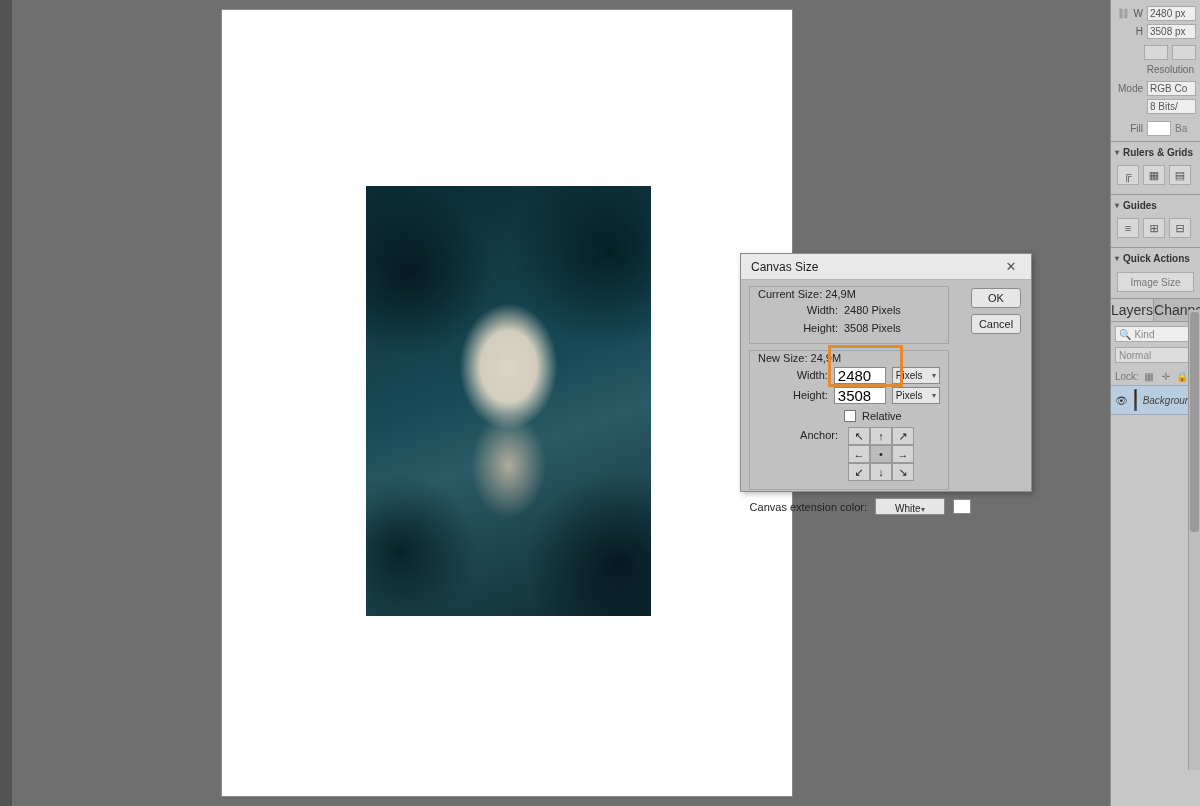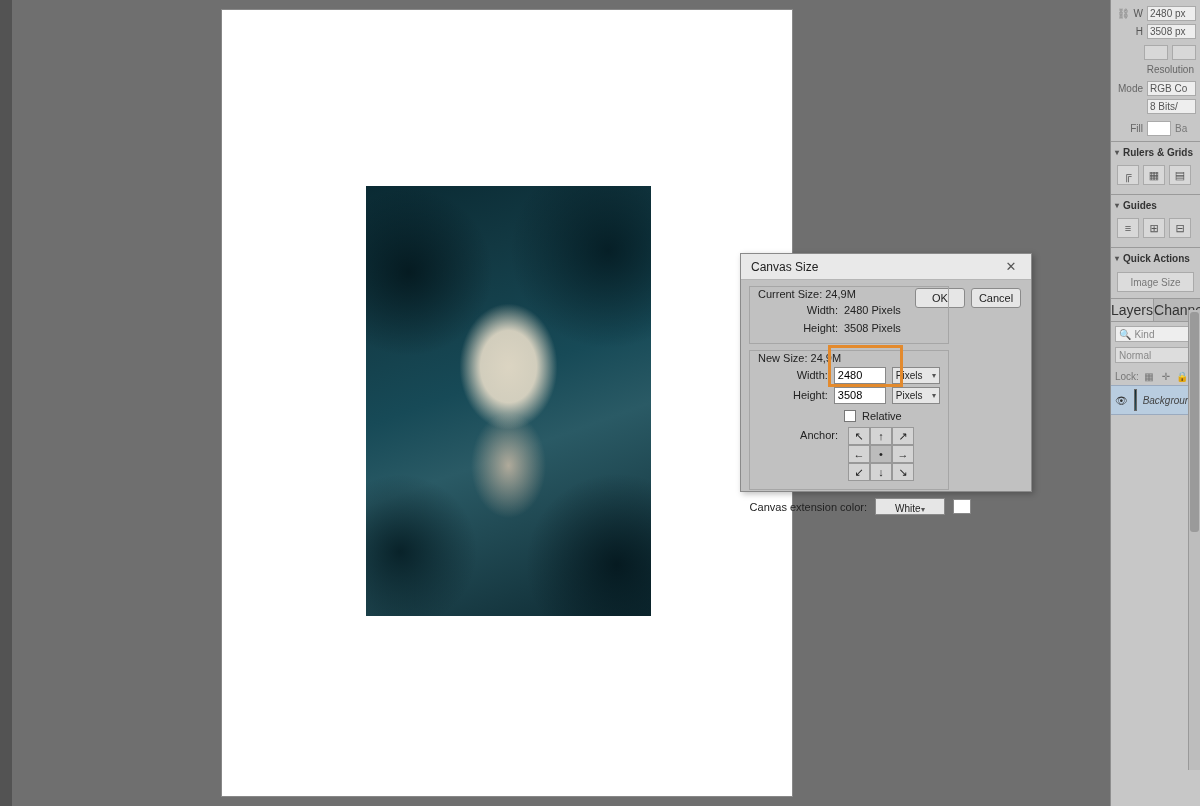--- a/index.html
+++ b/index.html
@@ -17,24 +17,24 @@
      radial-gradient(circle 130px at 88% 88%,rgba(0,16,22,.75),transparent 70%)}
   
   .dlg{position:absolute;left:728px;top:253px;width:292px;height:239px;background:#c1c1c1;border:1px solid #8a8a8a;box-shadow:2px 2px 6px rgba(0,0,0,.25)}
   .dlg-titlebar{height:26px;background:#e9e9e9;border-bottom:1px solid #b5b5b5;display:flex;align-items:center;padding:0 6px 0 10px;font-size:12px}
   .dlg-titlebar .x{margin-left:auto;width:28px;height:20px;display:flex;align-items:center;justify-content:center;font-size:13px;color:#555}
   .grp{margin:6px 6px 0 8px;border:1px solid #a6a6a6;padding:2px 8px 6px 8px;position:relative}
   .grp-title{position:relative;top:-1px;font-size:11px}
   .row{display:flex;align-items:center;height:18px;gap:6px}
   .lbl{width:80px;text-align:right}
   .val{width:60px;text-align:left}
-  .btncol{position:absolute;right:10px;top:34px;display:flex;flex-direction:row;gap:6px}
+  .btncol{position:absolute;right:10px;top:34px;display:flex;flex-direction:column;gap:6px}
   .btn{width:50px;height:20px;background:#e6e6e6;border:1px solid #8a8a8a;border-radius:3px;display:flex;align-items:center;justify-content:center;font-size:11px}
   .g2{width:200px}
-  .inp{width:52px;height:17px;background:#fff;border:1px solid #888;font-size:11px;padding:0 3px}
+  .inp{width:52px;height:17px;background:#fff;border:1px solid #888;font-size:15px;padding:0 3px}
   .unit{width:54px;height:17px;background:#e6e6e6;border:1px solid #888;font-size:10px;padding:0 3px;display:flex;align-items:center;justify-content:space-between}
   .chev{font-size:8px;color:#555}
   .chk{width:12px;height:12px;border:1px solid #777;background:#fff}
   .anchor{display:grid;grid-template-columns:repeat(3,22px);grid-template-rows:repeat(3,18px);gap:0;margin-left:4px}
   .anchor div{border:1px solid #999;display:flex;align-items:center;justify-content:center;font-size:11px;background:#d4d4d4}
   .anchor .c{background:#bcbcbc}
   .ext-row{display:flex;align-items:center;gap:8px;margin:8px 8px 16px 8px}
   .ext-row .lbl2{width:118px;text-align:right}
   .sel{width:70px;height:17px;background:#e6e6e6;border:1px solid #888;font-size:10px;padding:0 19px;display:flex;align-items:flex-end;justify-content:space-between}
   .swatch{width:18px;height:15px;border:1px solid #888;background:#fff}

